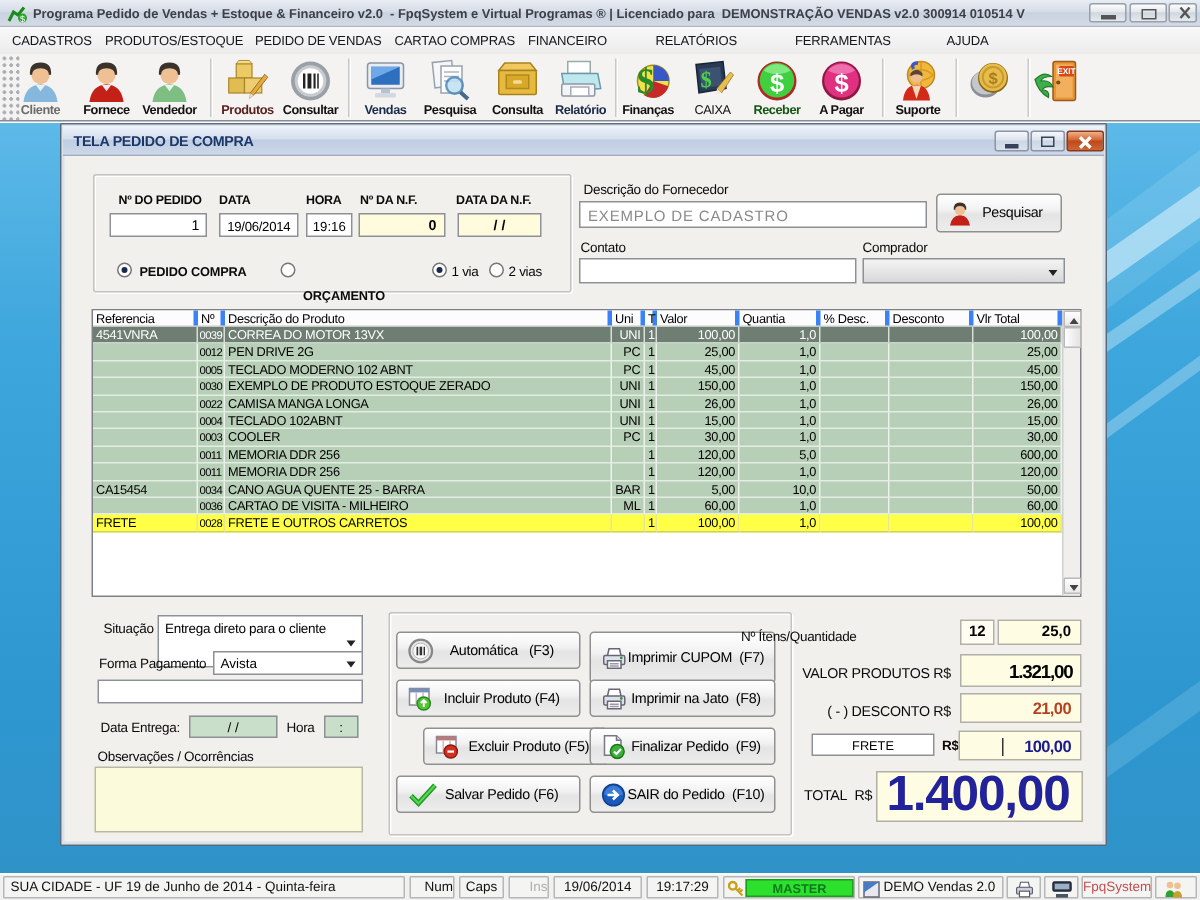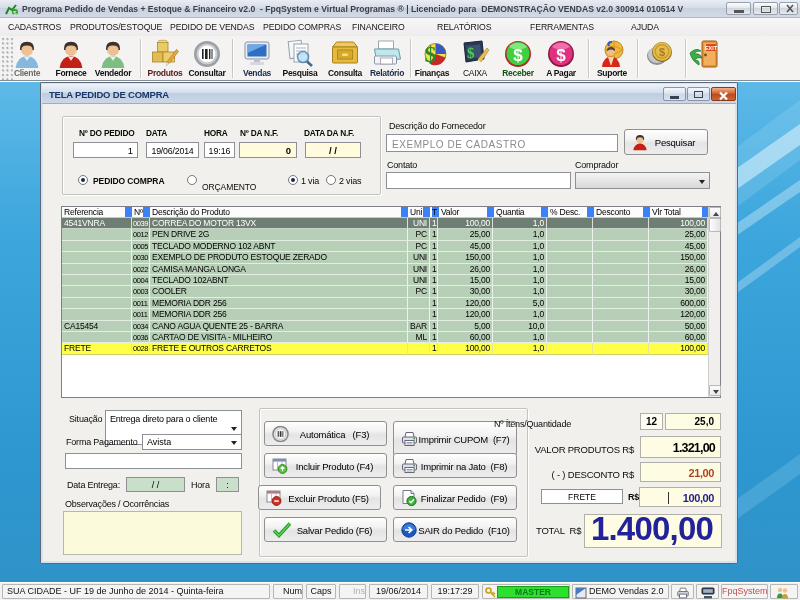--- a/index.html
+++ b/index.html
@@ -40,21 +40,21 @@
 .frame{position:absolute;border:1px solid #c3c3c3;border-radius:2px;box-shadow:inset 1px 1px 0 #fff, 1px 1px 0 #fff}
 .radio{position:absolute;width:10px;height:10px;border-radius:50%;background:#fff;border:1px solid #777}
 .radio.on:after{content:"";position:absolute;left:2px;top:2px;width:4px;height:4px;border-radius:50%;background:#1a2a4a}
 .combo-arrow{position:absolute;right:4px;top:50%;margin-top:-1px;width:0;height:0;border:3.5px solid transparent;border-top:4.5px solid #222}
 .btn{position:absolute;background:linear-gradient(#ffffff,#f2f2f2 40%,#e4e4e4 55%,#ededed);border:1px solid #909090;border-radius:3px;font-size:9.5px;color:#000}
 .btn .bt{position:absolute;width:100%;text-align:center;top:50%;transform:translateY(-50%);padding-left:18px;letter-spacing:-.2px}
 .btn svg{position:absolute;left:7px;top:50%;transform:translateY(-50%)}
 
 .grid{position:absolute;left:20px;top:123px;width:660px;height:192px;background:#fff;border:1px solid #7d8086}
 .ghead{display:flex;height:11px;font-size:8.5px;background:#fcfcfc;border-bottom:1px solid #c8c8c8;color:#000}
-.ghead span{border-right:7px solid #3b82f6;padding-left:2px;letter-spacing:-.2px;line-height:11px}
+.ghead span{border-right:3px solid #3b82f6;padding-left:2px;letter-spacing:-.2px;line-height:11px}
 .grow{display:flex;height:11.4px;font-size:8.5px;line-height:11.5px;color:#000}
 .grow span{border-right:1px solid rgba(255,255,255,.75);border-bottom:1px solid rgba(250,255,250,.65);
  background:#b7ceb7;padding:0 2px;white-space:nowrap;overflow:hidden;letter-spacing:-.2px}
 .grow.sel span{background:#6e7e72;color:#fff}
 .grow.yel span{background:#ffff45;border-right-color:#e6e69a;border-bottom-color:#cfcf6a}
 .vsb{position:absolute;right:0;top:0;width:12px;height:190px;background:#f0efed;border-left:1px solid #d0d0d0}
 .sbtn{position:absolute;left:0;width:12px;height:11px;background:linear-gradient(#fdfdfd,#e9e9e9);border:1px solid #b9b9b9;border-radius:1px}
 .tri-u{position:absolute;left:3px;top:4px;width:0;height:0;border:3px solid transparent;border-bottom:4px solid #444;border-top:none}
 .tri-d{position:absolute;left:3px;top:4px;width:0;height:0;border:3px solid transparent;border-top:4px solid #444;border-bottom:none}
 
@@ -78,21 +78,21 @@
     </div>
  <div class="winbtn" style="left:779px;width:19px"><svg width="21" height="11" viewBox="0 0 21 11">
         <path d="M7 2 L13 9 M13 2 L7 9" stroke="#555" stroke-width="1.6"></path>
       </svg></div>
 </div>
 
 <div class="menubar">
  <span style="left:8px">CADASTROS</span>
  <span style="left:70px">PRODUTOS/ESTOQUE</span>
  <span style="left:170px">PEDIDO DE VENDAS</span>
- <span style="left:263px">PEDIDO COMPRAS</span>
+ <span style="left:263px">CARTAO COMPRAS</span>
  <span style="left:352px">FINANCEIRO</span>
  <span style="left:437px">RELATÓRIOS</span>
  <span style="left:530px">FERRAMENTAS</span>
  <span style="left:631px">AJUDA</span>
 </div>
 
 <div class="toolbar">
  <div class="grip"></div>
  <div class="tsep" style="left:140px"></div>
  <div class="tsep" style="left:232px"></div>
@@ -295,21 +295,21 @@
   <div class="field" style="left:105px;top:59px;width:53px;height:16px;text-align:center;padding-top:2.5px;font-size:8.8px;letter-spacing:-.2px">19/06/2014</div>
   <div class="lbl9" style="left:163px;top:45px;font-weight:bold;font-size:8.3px">HORA</div>
   <div class="field" style="left:163px;top:59px;width:31px;height:16px;text-align:center;padding-top:2.5px;font-size:8.8px">19:16</div>
   <div class="lbl9" style="left:199px;top:45px;font-weight:bold;font-size:8.3px">Nº DA N.F.</div>
   <div class="field" style="left:198px;top:59px;width:58px;height:16px;background:#fffbdc;text-align:right;font-weight:bold;padding:2px 5px 0 0">0</div>
   <div class="lbl9" style="left:263px;top:45px;font-weight:bold;font-size:8.3px">DATA DA N.F.</div>
   <div class="field" style="left:264px;top:59px;width:56px;height:16px;background:#fffbdc;text-align:center;font-weight:bold;padding-top:2px">/ /</div>
   <div class="radio on" style="left:37px;top:92px"></div>
   <div class="lbl9" style="left:52px;top:93px;font-size:8.5px;font-weight:bold;letter-spacing:-.1px">PEDIDO COMPRA</div>
   <div class="radio" style="left:146px;top:92px"></div>
-  <div class="lbl9" style="left:161px;top:99px;font-size:8.5px;font-weight:normal;letter-spacing:-.1px">ORÇAMENTO</div>
+  <div class="lbl9" style="left:161px;top:109px;font-size:8.5px;font-weight:bold;letter-spacing:-.1px">ORÇAMENTO</div>
   <div class="radio on" style="left:247px;top:92px"></div>
   <div class="lbl9" style="left:260px;top:93px">1 via</div>
   <div class="radio" style="left:285px;top:92px"></div>
   <div class="lbl9" style="left:298px;top:93px">2 vias</div>
 
   <div class="lbl9" style="left:348px;top:38px">Descrição do Fornecedor</div>
   <div class="field" style="left:345px;top:51px;width:232px;height:18px;color:#8a8a8a;font-size:10px;letter-spacing:.55px;padding:4px 0 0 5px">EXEMPLO DE CADASTRO</div>
   <div class="btn" style="left:583px;top:46px;width:84px;height:26px">
    <svg width="16" height="17" viewBox="0 0 26 28">
           <ellipse cx="13" cy="10" rx="6" ry="6.5" fill="#eec093"></ellipse>
@@ -522,21 +522,21 @@
    <svg width="16" height="16" viewBox="0 0 16 16">
           <rect x="1" y="1" width="13" height="11" fill="#fff" stroke="#889"></rect>
           <rect x="1" y="1" width="13" height="2.6" fill="#7a8fb8"></rect>
           <line x1="5.5" y1="3.6" x2="5.5" y2="12" stroke="#bbc"></line>
           <line x1="10" y1="3.6" x2="10" y2="12" stroke="#bbc"></line>
           <circle cx="10.5" cy="11" r="4.4" fill="#52c435" stroke="#2a8a18"></circle>
           <path d="M10.5 13.3 L10.5 8.9 M8.6 10.7 L10.5 8.8 L12.4 10.7" stroke="#fff" stroke-width="1.3" fill="none"></path>
         </svg>
    <div class="bt">Incluir Produto (F4)</div>
       </div>
-  <div class="btn" style="left:217px;top:402px;width:123px;height:25px">
+  <div class="btn" style="left:241px;top:402px;width:123px;height:25px">
    <svg width="16" height="16" viewBox="0 0 16 16">
           <rect x="1" y="1" width="13" height="11" fill="#fff" stroke="#889"></rect>
           <rect x="1" y="1" width="13" height="2.6" fill="#b87a7a"></rect>
           <line x1="5.5" y1="3.6" x2="5.5" y2="12" stroke="#cbb"></line>
           <line x1="10" y1="3.6" x2="10" y2="12" stroke="#cbb"></line>
           <circle cx="10.5" cy="11" r="4.4" fill="#d43022" stroke="#8a1a10"></circle>
           <rect x="8.3" y="10.3" width="4.4" height="1.5" fill="#fff"></rect>
         </svg>
    <div class="bt">Excluir Produto (F5)</div>
       </div>

